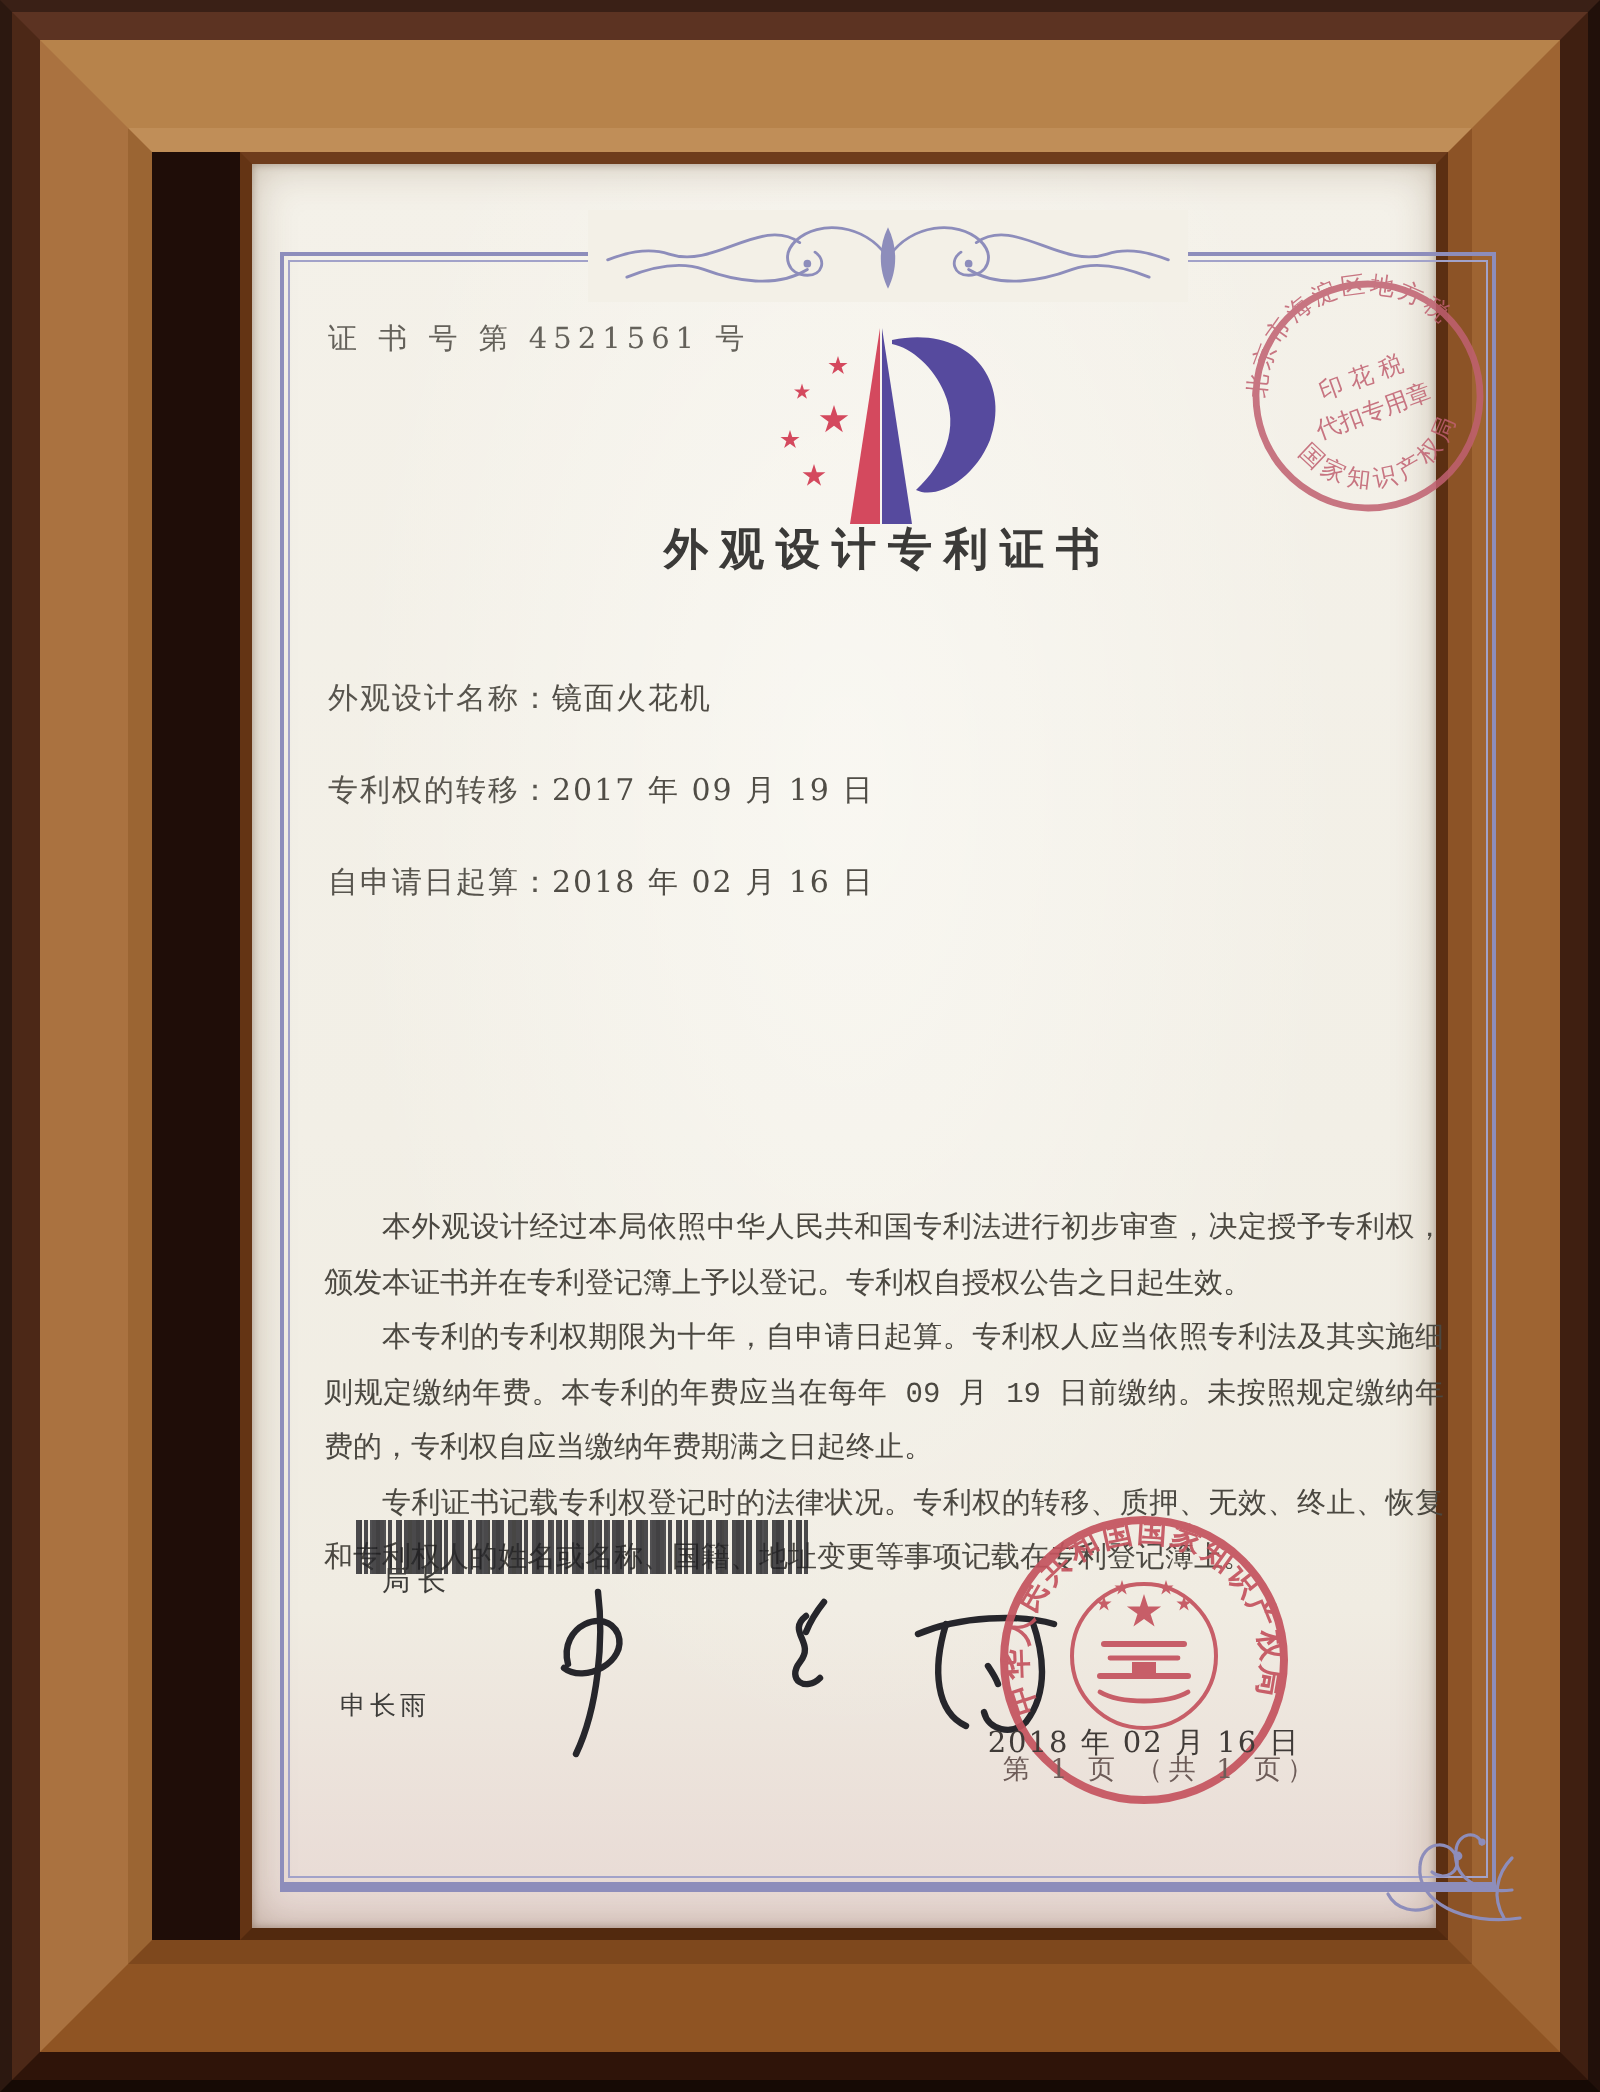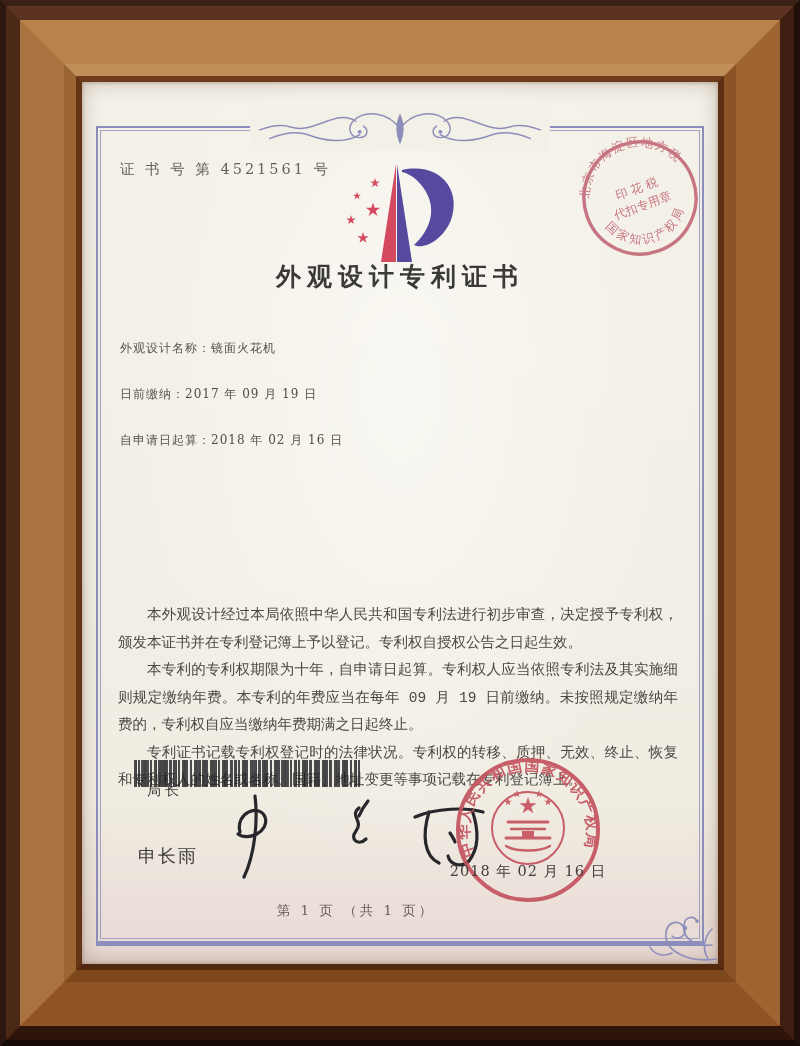--- a/index.html
+++ b/index.html
@@ -6,64 +6,64 @@
   body{
     width:800px;height:1046px;overflow:hidden;
     font-family:"DejaVu Serif","Liberation Serif",serif;
     background:#1f0d08;
   }
   *{box-sizing:border-box;}
   
   .f1{width:800px;height:1046px;border:6px solid;border-color:#3a2016 #21100a #160a05 #2c1810;}
   .f2{width:100%;height:100%;border:14px solid;border-color:#5c3322 #3f1f11 #2f1409 #4c2817;}
   .f3{width:100%;height:100%;border:44px solid;border-color:#b7834b #9e6432 #8f5423 #aa7240;}
-  .f4{width:100%;height:100%;border:12px solid;border-color:#c08e58 #8c5326 #7e481d #9b6533;}
+  .f4{width:100%;height:100%;border:12px solid;border-color:#c08e58 #8c5326 #7e481d #9b6533;padding-left:44px;}
   .f5{width:100%;height:100%;border:6px solid;border-color:#6e3c1c #5c2f12 #52290e #643414;}
   
   .paper{
     position:relative;width:100%;height:100%;
     background:
       radial-gradient(ellipse at 50% 35%, rgba(255,255,252,.5) 0%, rgba(255,255,252,0) 60%),
       linear-gradient(180deg,#f4f1e9 0%,#f2efe6 55%,#f0ece2 82%,#e9dcd6 97%,#e6d6d2 100%);
     box-shadow:inset 0 0 22px rgba(95,60,25,.28), inset 0 0 4px rgba(60,30,10,.35);
   }
   .abs{position:absolute;}
   
   .inner-border{
     left:14px;top:44px;width:608px;height:820px;
     border:2px solid #8d8dbb;border-bottom-width:5px;
   }
   .inner-border .line2{position:absolute;inset:2px;border:1px solid #a2a2c9;}
   .flourish-top{left:50%;top:-23px;transform:translateX(-50%);background:#f3f0e7;padding:0 6px;}
   .flourish-corner{right:-18px;bottom:-24px;}
   
   .cert-no{left:38px;top:78px;font-size:14.5px;color:#64615a;letter-spacing:3px;}
-  .title{left:0;top:178px;width:636px;text-align:center;font-size:25px;font-weight:700;
+  .title{left:0;top:178px;width:636px;text-align:center;font-size:22px;font-weight:700;
          color:#3b3a38;letter-spacing:6px;}
   .fields{left:38px;top:258px;width:560px;}
-  .field-row{height:26px;margin-bottom:20px;font-size:12px;color:#57544d;letter-spacing:1px;white-space:nowrap;}
+  .field-row{height:26px;margin-bottom:20px;font-size:15px;color:#57544d;letter-spacing:1px;white-space:nowrap;}
   .field-row .val{color:#504d46;}
   .body-text{left:36px;top:520px;width:560px;font-size:14.5px;line-height:27.5px;
              color:#4b4841;text-align:justify;font-family:Liberation Mono, monospace;}
   .body-text p{margin:0;text-indent:2em;}
   .barcode{
     left:52px;top:678px;width:228px;height:27px;opacity:.82;
     background:
       repeating-linear-gradient(90deg,#26262a 0 2px,transparent 2px 4px),
       repeating-linear-gradient(90deg,#1c1c20 0 3px,transparent 3px 10px),
       repeating-linear-gradient(90deg,#2e2e33 0 1px,transparent 1px 7px),
       repeating-linear-gradient(90deg,#222 0 2px,transparent 2px 13px);
   }
   .sig-title{left:52px;top:700px;font-size:14px;color:#3e3d3a;letter-spacing:4px;margin-left:13px;}
-  .sig-name{left:56px;top:762px;font-size:18px;color:#3e3d3a;letter-spacing:2px;}
+  .sig-name{left:44px;top:762px;font-size:13px;color:#3e3d3a;letter-spacing:2px;}
   .sig-script{left:128px;top:704px;}
   .issue-seal{left:366px;top:668px;}
   .issue-date{left:360px;top:780px;width:172px;text-align:center;font-size:14.5px;
               color:#403b38;letter-spacing:1px;}
-  .footer{left:14px;top:820px;width:520px;text-align:center;font-size:13.5px;
+  .footer{left:14px;top:794px;width:520px;text-align:right;font-size:13.5px;
           color:#6d5c58;letter-spacing:3px;}
   .logo{left:248px;top:76px;}
   .tax-seal{left:492px;top:50px;transform:rotate(-20deg);opacity:.85;}
 </style>
 </head>
 <body>
 
 <div class="f1">
  <div class="f2">
   <div class="f3">
@@ -132,21 +132,21 @@
         <text x="66" y="78" text-anchor="middle" font-size="12" fill="#c06070">代扣专用章</text>
       </svg>
 
       <div class="abs title">外观设计专利证书</div>
 
       <div class="abs fields">
         <div class="field-row">
           <span class="lbl">外观设计名称：</span><span class="val">镜面火花机</span>
         </div>
         <div class="field-row">
-          <span class="lbl">日前缴纳：</span><span class="val">2017 年 09 月 19 日</span>
+          <span class="lbl">专利权的转移：</span><span class="val">2017 年 09 月 19 日</span>
         </div>
         <div class="field-row">
           <span class="lbl">自申请日起算：</span><span class="val">2018 年 02 月 16 日</span>
         </div>
       </div>
 
       <div class="abs body-text">
         <p>本外观设计经过本局依照中华人民共和国专利法进行初步审查，决定授予专利权，颁发本证书并在专利登记簿上予以登记。专利权自授权公告之日起生效。</p>
         <p>本专利的专利权期限为十年，自申请日起算。专利权人应当依照专利法及其实施细则规定缴纳年费。本专利的年费应当在每年 09 月 19 日前缴纳。未按照规定缴纳年费的，专利权自应当缴纳年费期满之日起终止。</p>
         <p>专利证书记载专利权登记时的法律状况。专利权的转移、质押、无效、终止、恢复和专利权人的姓名或名称、国籍、地址变更等事项记载在专利登记簿上。</p>

